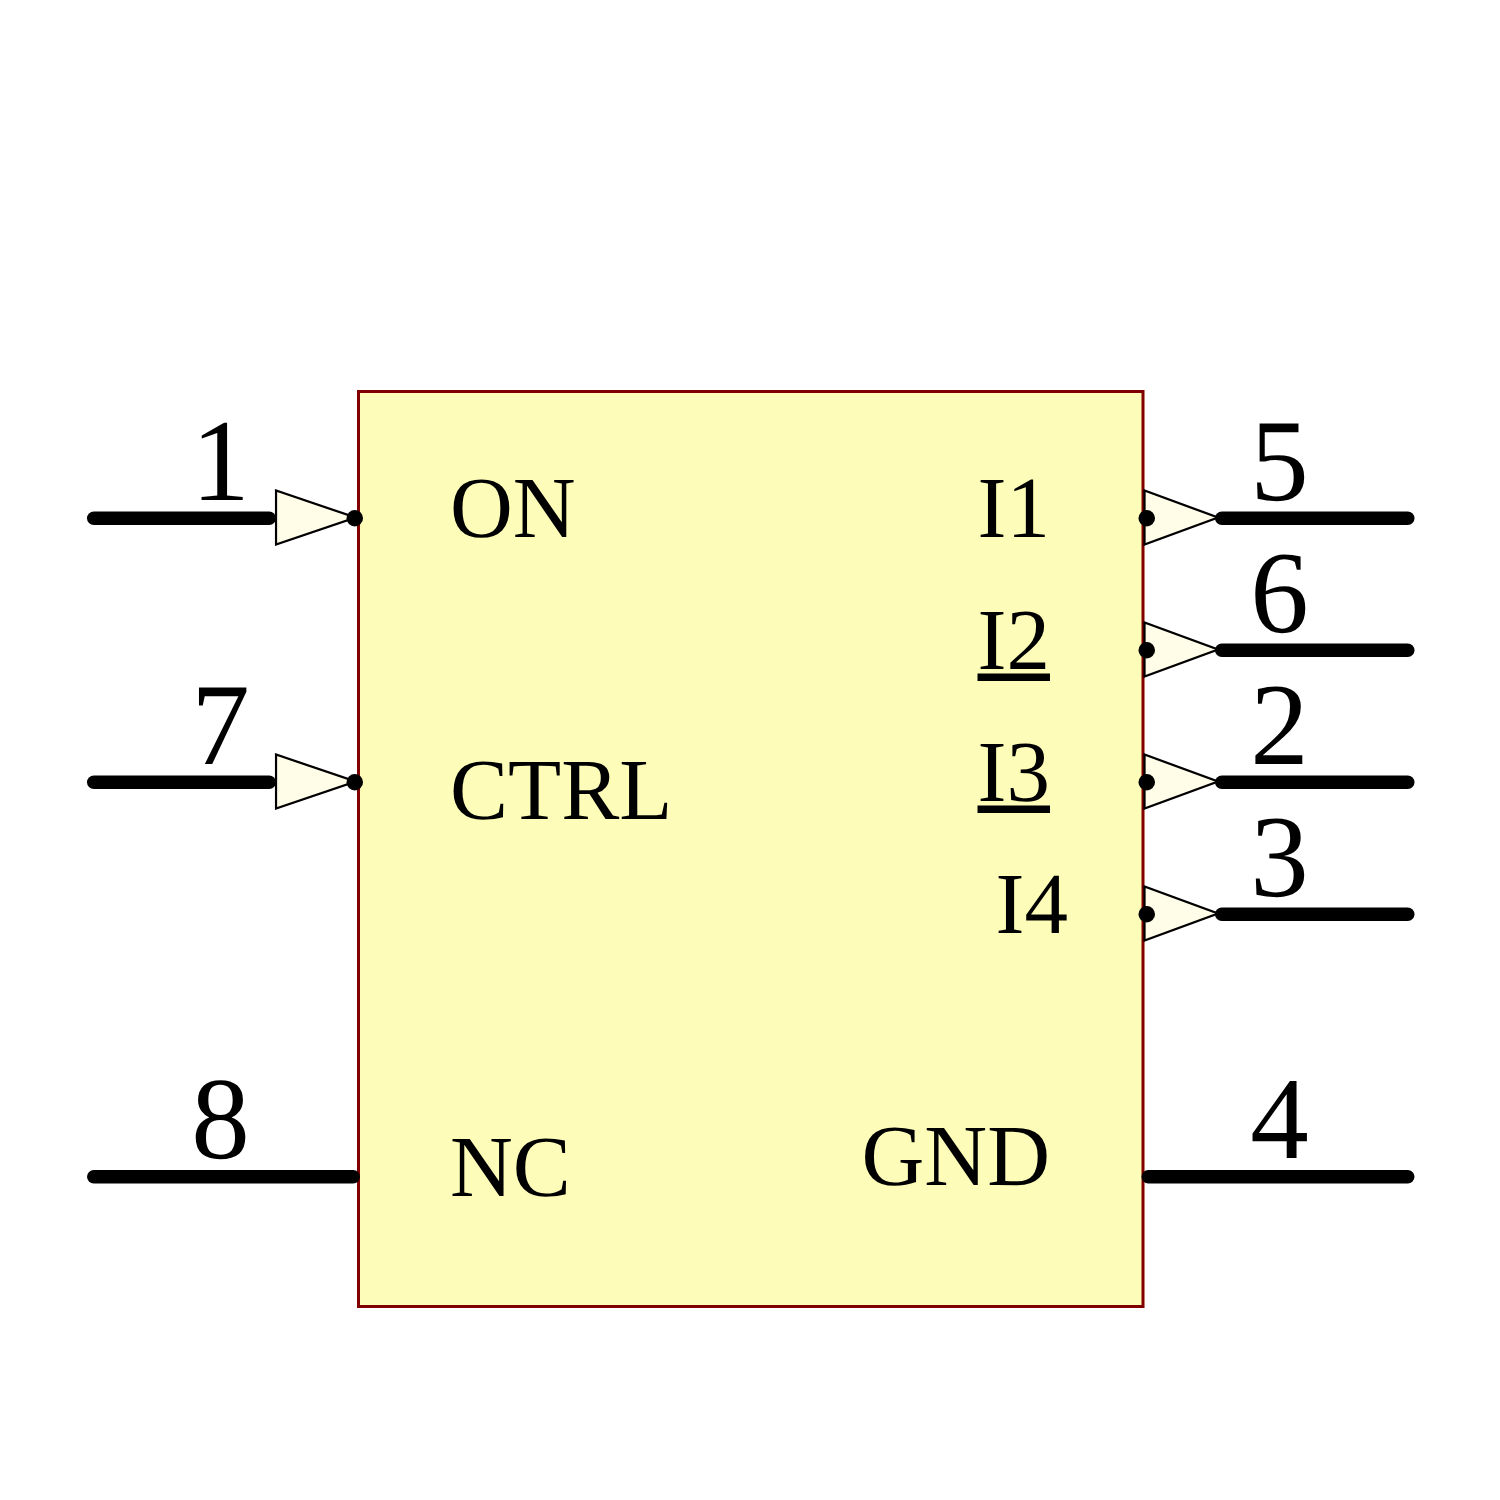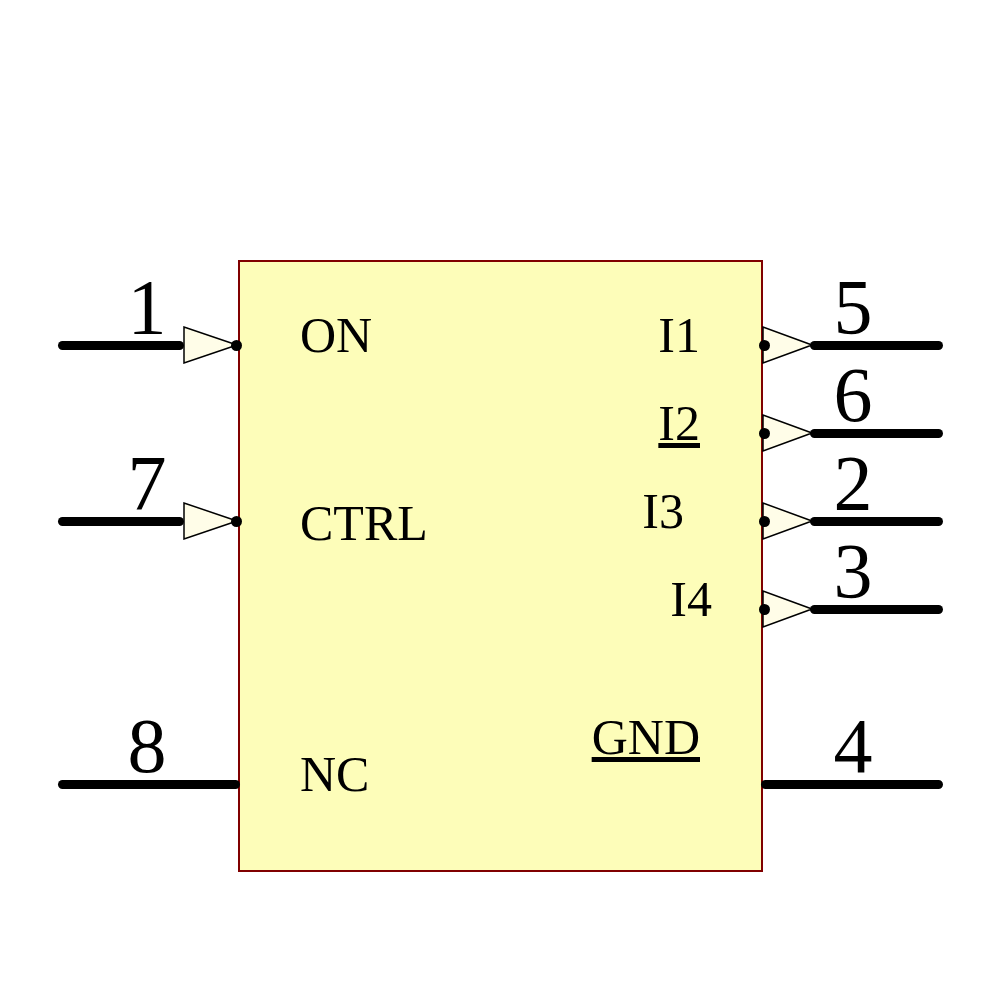--- a/index.html
+++ b/index.html
@@ -26,21 +26,21 @@
     fill:var(--arrow-fill,#fffde8);
     stroke:var(--wire,#000000);
     stroke-width:1.5;
   }
   .pin-number{
     position:absolute;width:220px;text-align:center;
     font-size:78px;line-height:1;color:var(--text,#000000);
     white-space:nowrap;pointer-events:none;
   }
   .pin-label{
-    position:absolute;font-size:50px;line-height:1;
+    position:absolute;font-size:58px;line-height:1;
     color:var(--text,#000000);white-space:nowrap;
   }
   .pin-label.right{text-align:right;}
 </style>
 </head>
 <body>
 
 <div id="canvas">
   <div id="component-body" style="left: 238px; top: 260px; width: 525px; height: 612px;"></div>
   <div id="pins-layer">
@@ -74,25 +74,25 @@
       </svg>
       <div class="pin-dot" style="left: 758.5px; top: 427.5px;"></div>
       <div class="pin-number" style="left: 743px; top: 356px;">6</div>
       <div class="pin-label right" style="top: 398px; right: 300px; text-decoration: underline;">I2</div>
       <div class="wire" style="left: 810px; width: 133px; top: 516.5px;"></div>
       <svg class="pin-arrow" width="51" height="38" viewBox="0 0 51 38" style="position: absolute; left: 762px; top: 502px;">
         <polygon points="1,1 1,37 50,19"></polygon>
       </svg>
       <div class="pin-dot" style="left: 758.5px; top: 515.5px;"></div>
       <div class="pin-number" style="left: 743px; top: 444px;">2</div>
-      <div class="pin-label right" style="top: 486px; right: 316px;">I3</div>
+      <div class="pin-label right" style="top: 486px; right: 300px; text-decoration: underline;">I3</div>
       <div class="wire" style="left: 810px; width: 133px; top: 604.5px;"></div>
       <svg class="pin-arrow" width="51" height="38" viewBox="0 0 51 38" style="position: absolute; left: 762px; top: 590px;">
         <polygon points="1,1 1,37 50,19"></polygon>
       </svg>
       <div class="pin-dot" style="left: 758.5px; top: 603.5px;"></div>
       <div class="pin-number" style="left: 743px; top: 532px;">3</div>
       <div class="pin-label right" style="top: 574px; right: 288px;">I4</div>
       <div class="wire" style="left: 761px; width: 182px; top: 779.5px;"></div>
       <div class="pin-number" style="left: 743px; top: 707px;">4</div>
-      <div class="pin-label right" style="top: 712px; right: 300px; text-decoration: underline;">GND</div>
+      <div class="pin-label right" style="top: 742px; right: 300px;">GND</div>
     </div>
 </div>
 
 </body></html>

